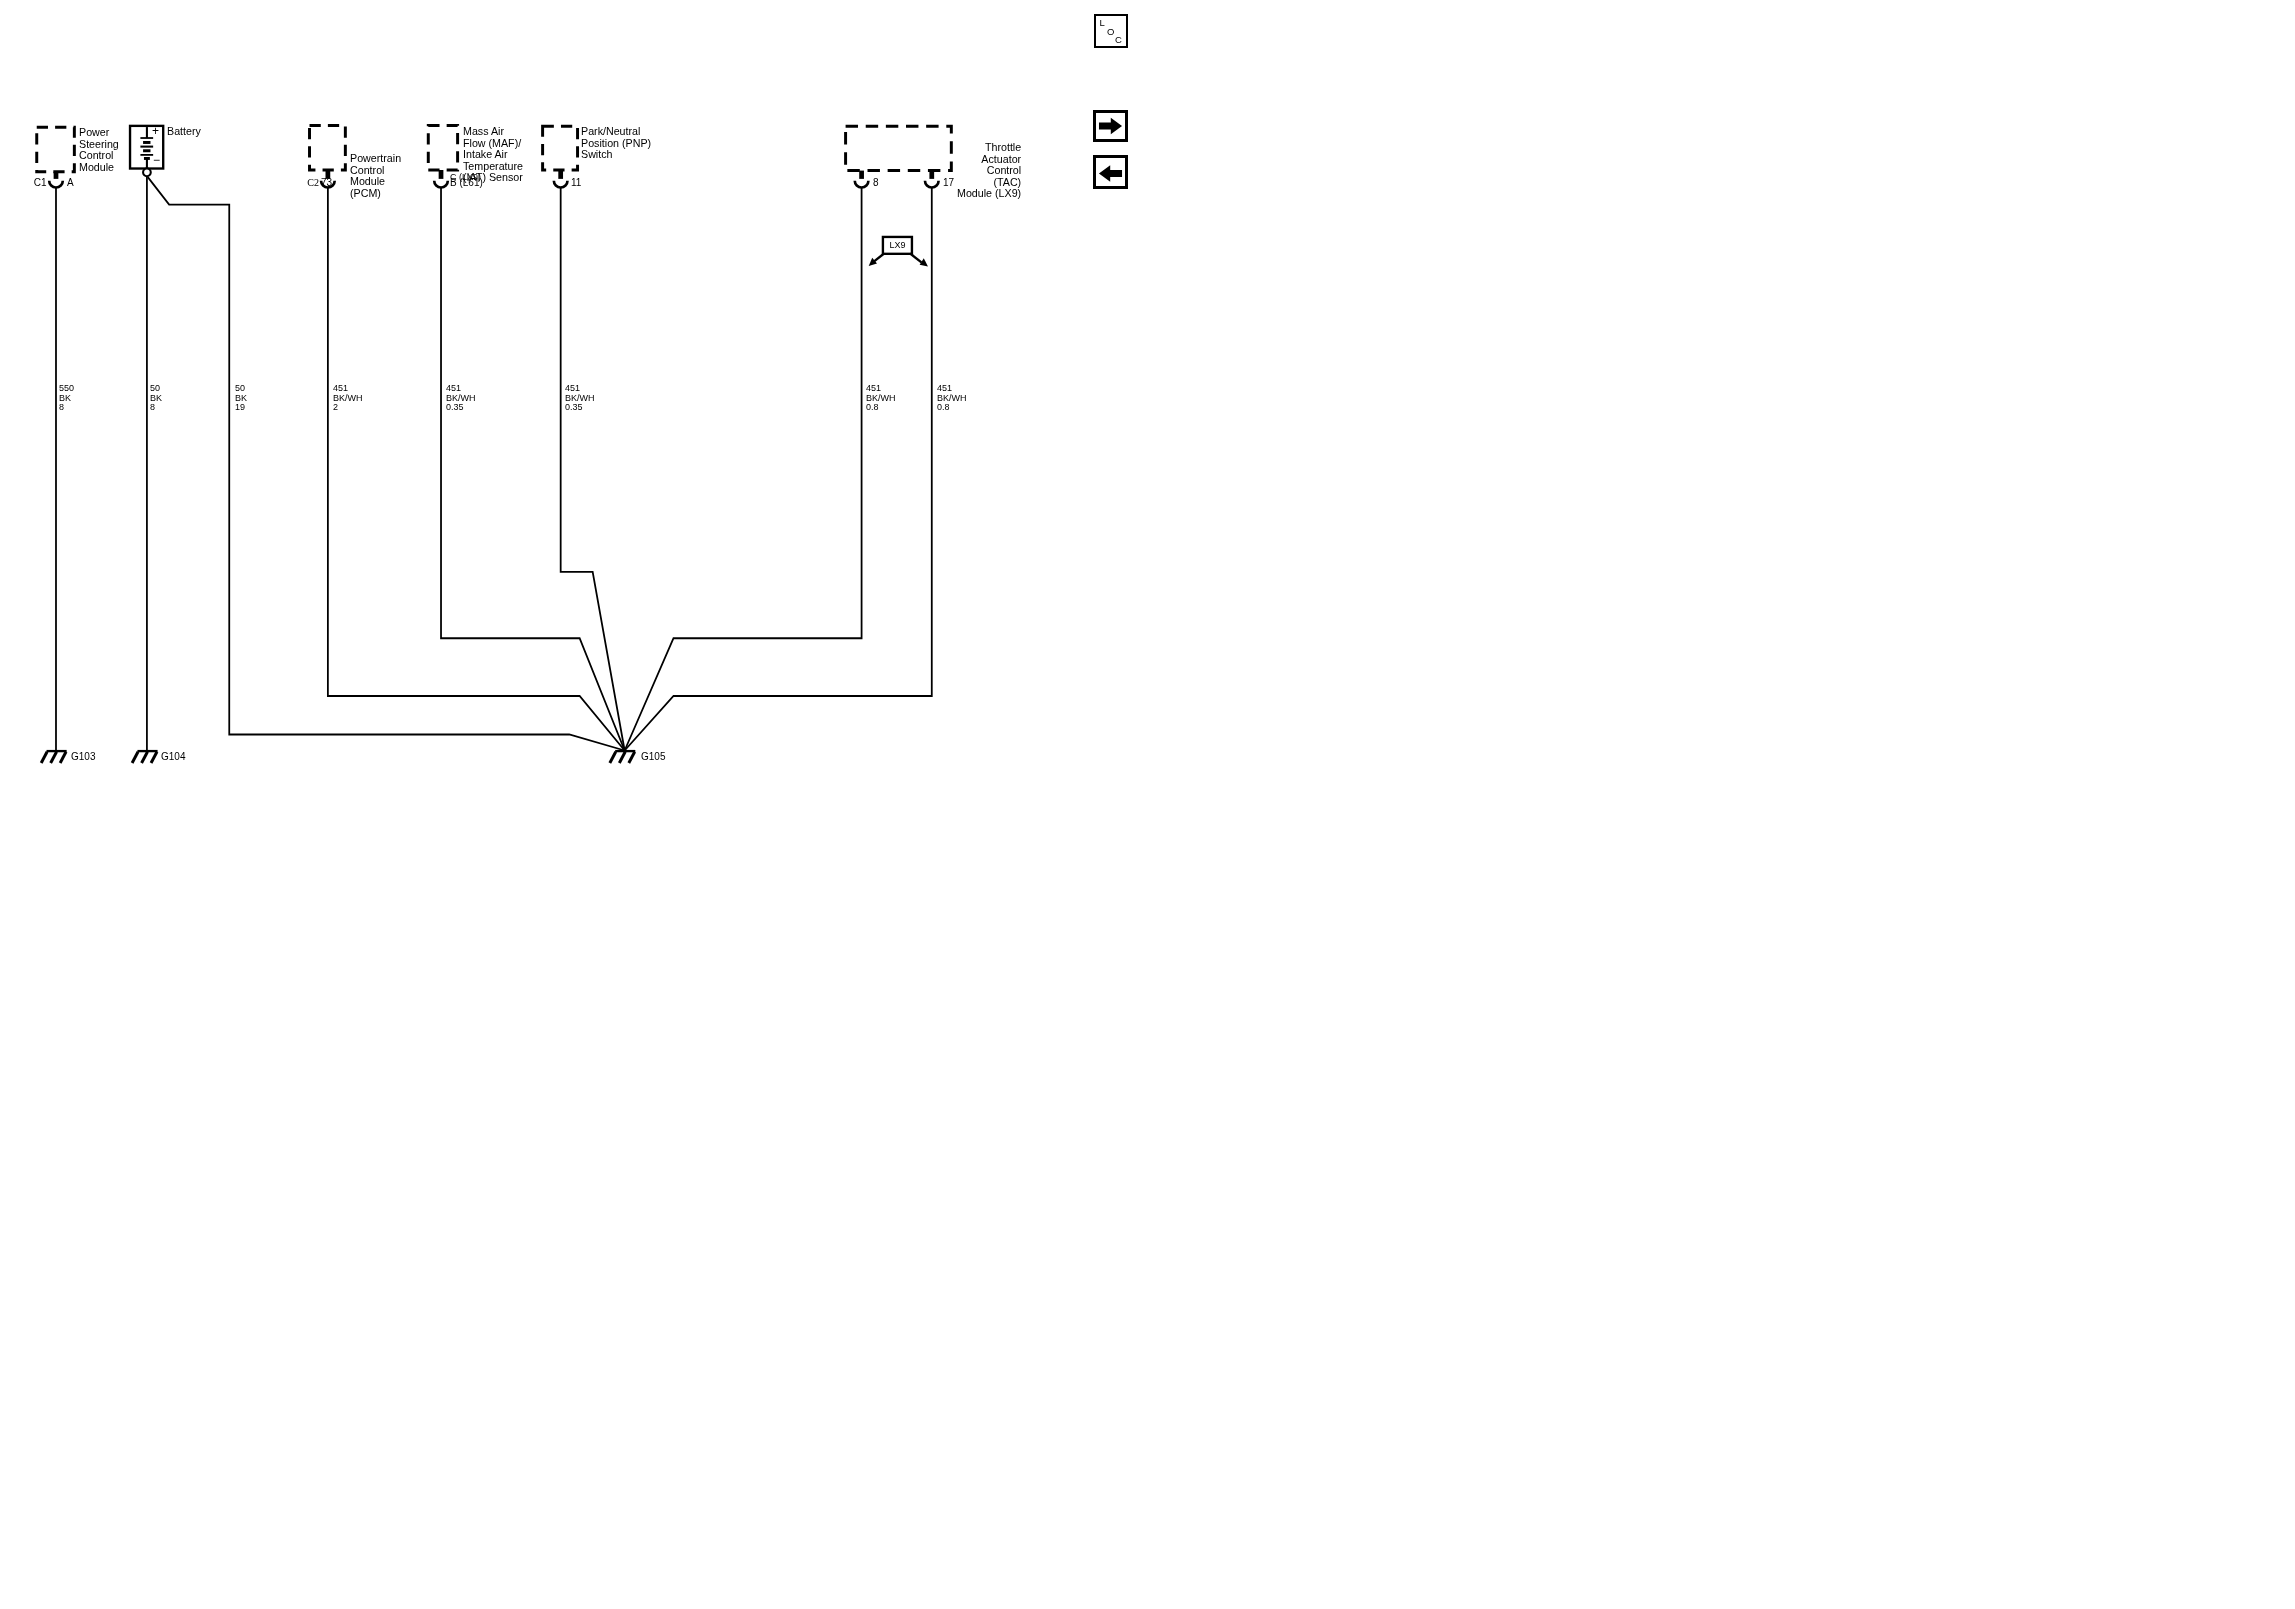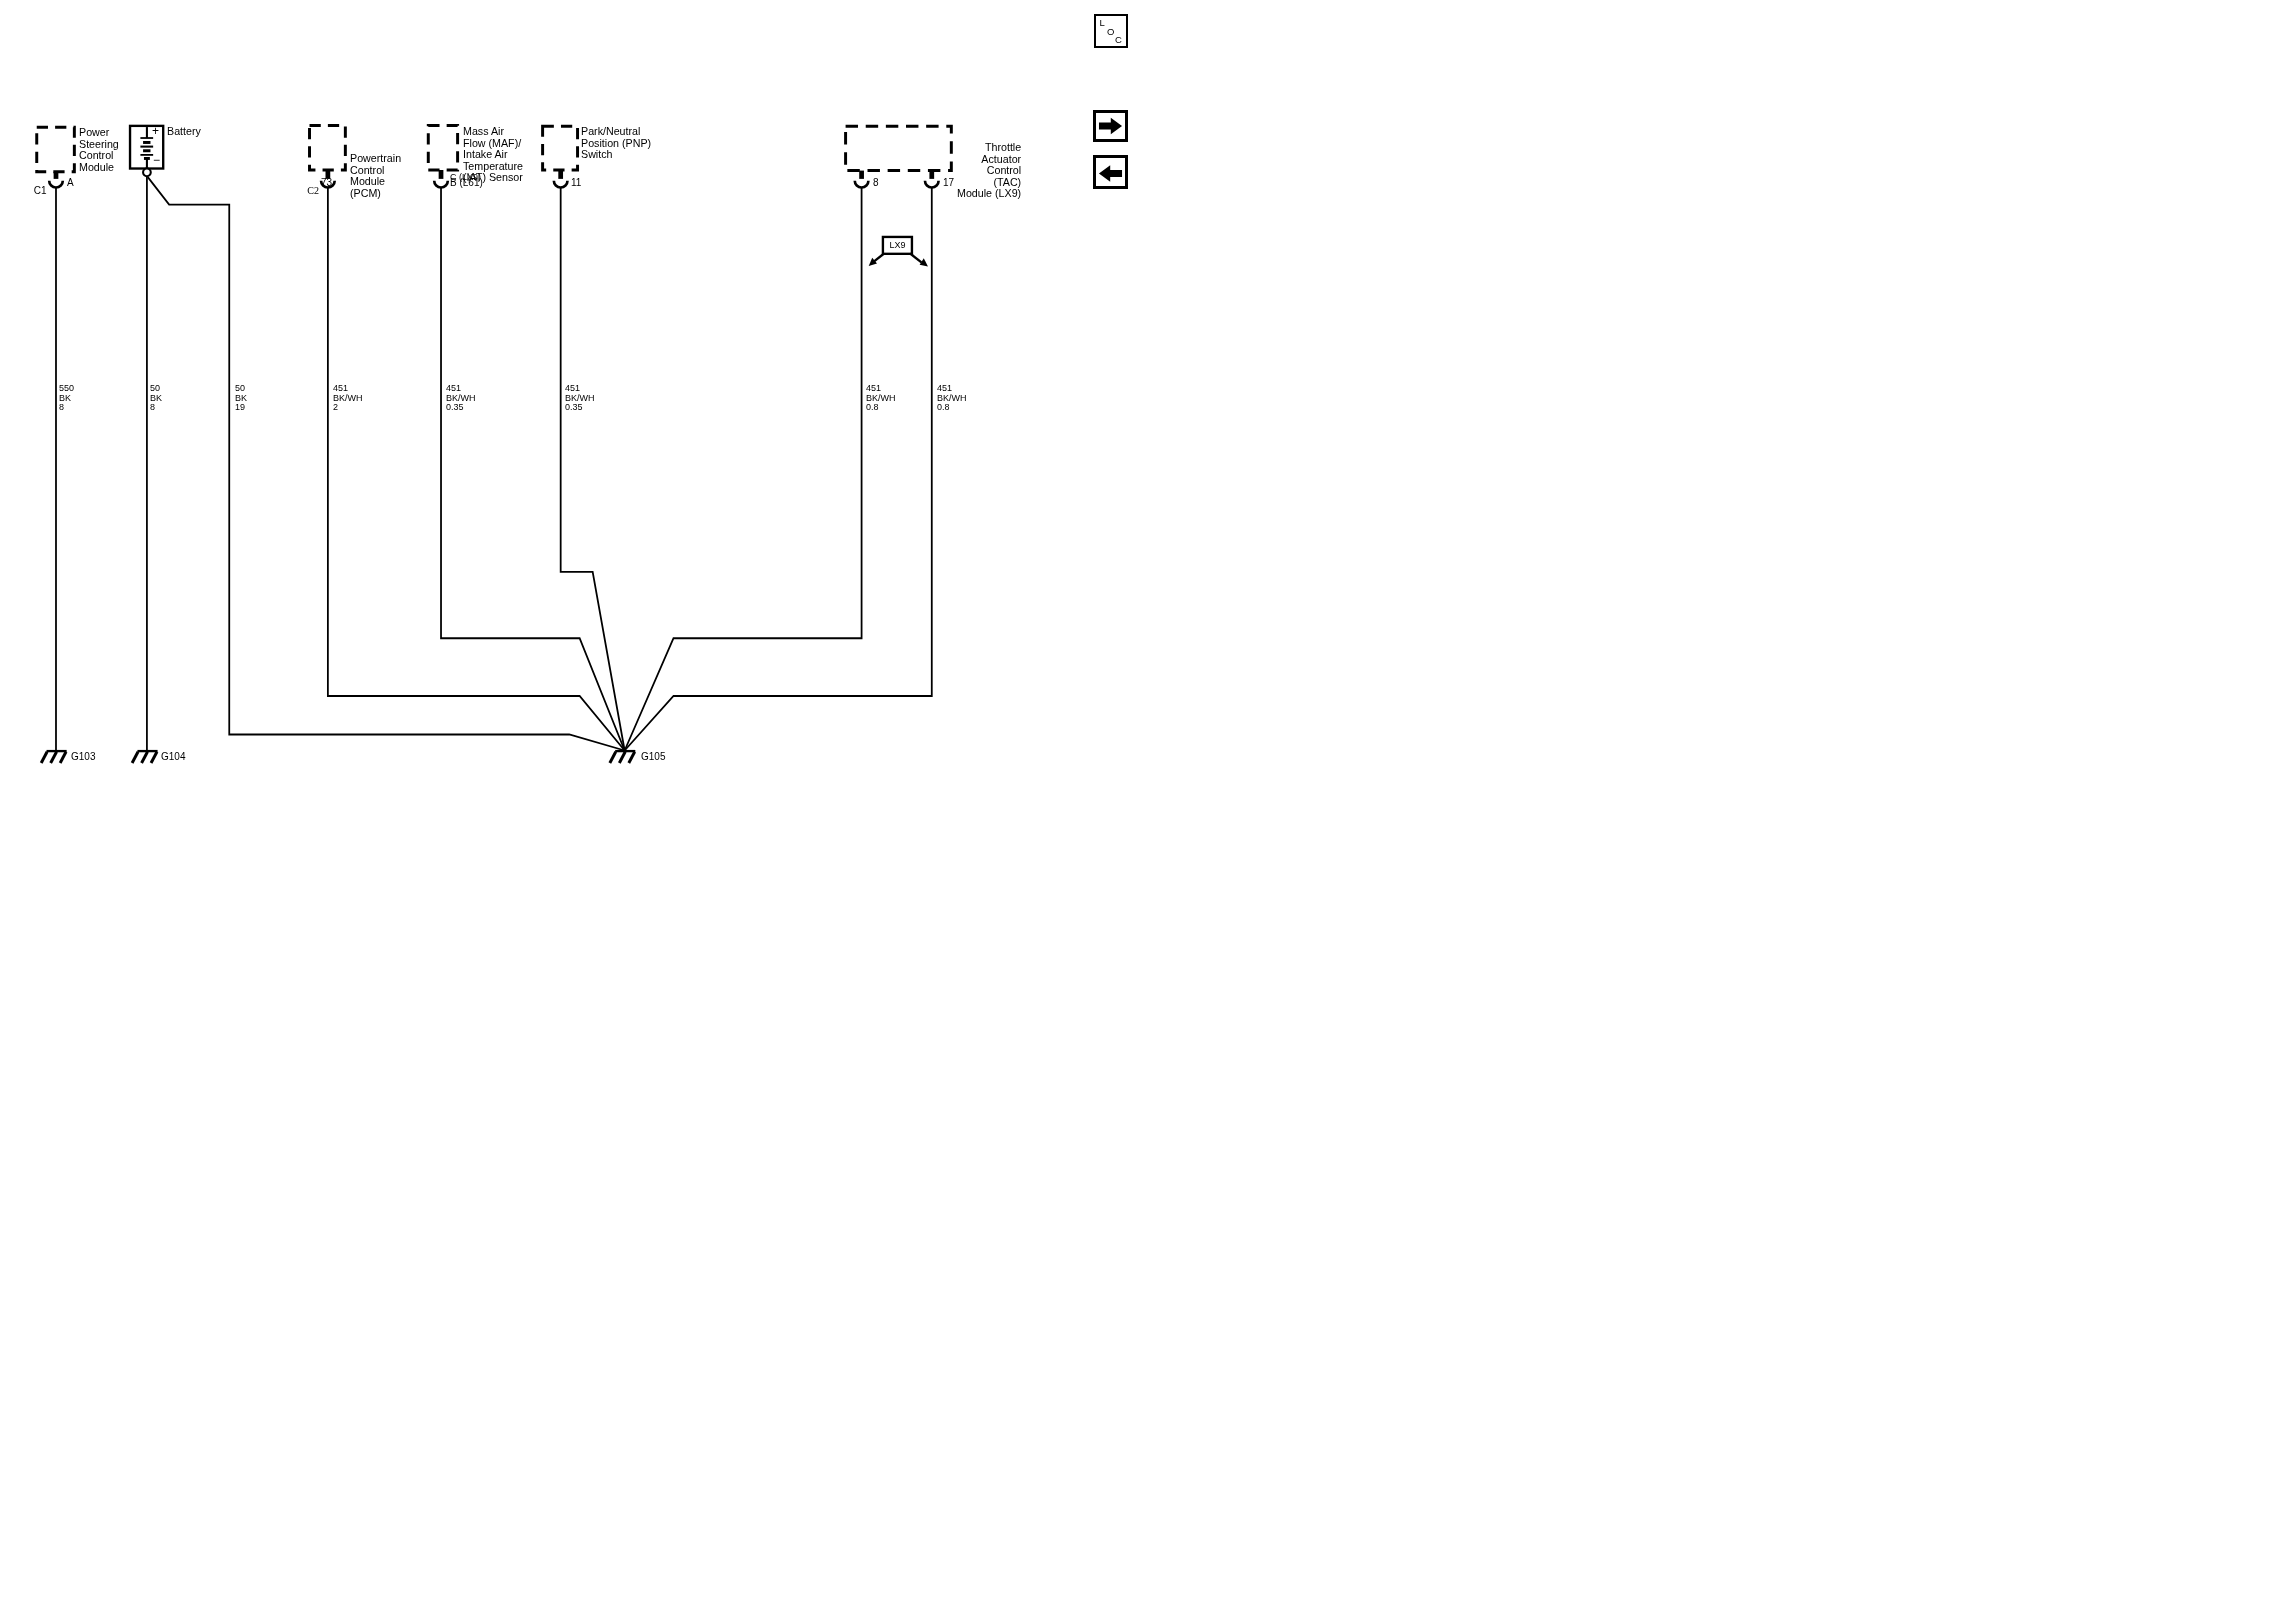--- a/index.html
+++ b/index.html
@@ -3,21 +3,21 @@
 <meta charset="utf-8">
 <style>
   html,body{margin:0;padding:0;background:#ffffff;}
   .canvas{
     position:relative;width:1148px;height:805px;background:#ffffff;
     font-family:"Liberation Sans",sans-serif;color:#000;overflow:hidden;
   }
   svg{position:absolute;left:0;top:0;}
   .lbl{position:absolute;white-space:pre-line;line-height:11.6px;font-size:10.7px;}
   .pin{position:absolute;font-size:10px;line-height:10.7px;white-space:nowrap;}
-  .pin.r{text-align:right;margin-top:8px;}
+  .pin.r{text-align:right;}
   .wlabel{position:absolute;font-size:9px;line-height:9.5px;white-space:nowrap;}
   .glabel{position:absolute;font-size:10px;line-height:10.7px;white-space:nowrap;}
   .tag-text{position:absolute;left:883px;top:237px;width:29px;height:33px;
     text-align:center;line-height:16.6px;font-size:9px;}
   .loc-btn{position:absolute;left:1094px;top:14.2px;width:30px;height:30px;
     border:2.4px solid #000;background:#fff;}
   .loc-btn span{position:absolute;font-size:9.5px;line-height:9.5px;}
   .nav-btn{position:absolute;background:#fff;border:3px solid #000;}
   .nav-btn svg{position:static;display:block;}
 </style>

